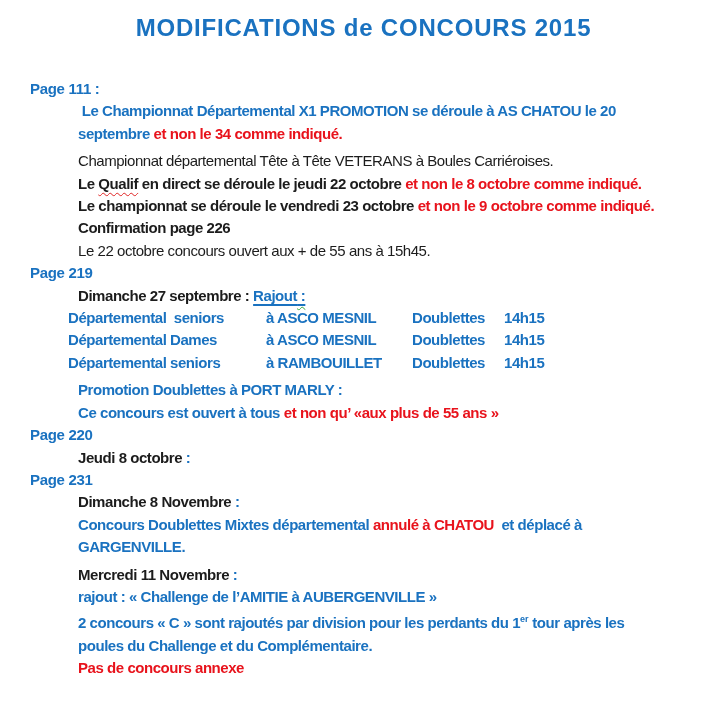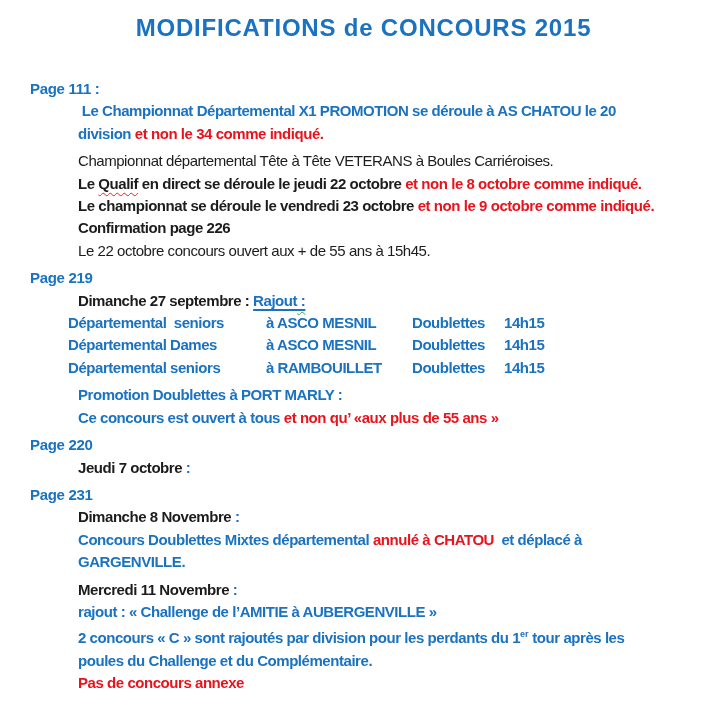--- a/index.html
+++ b/index.html
@@ -22,21 +22,20 @@
     letter-spacing: 0.8px;
     color: #1a72c0;
     line-height: 30px;
     margin: 0;
   }
   .content { margin-top: 35px; }
 
   .page-header {
     font-size: 15px;
     line-height: 22.4px;
-    margin-top: 5px;
     letter-spacing: -0.3px;
     white-space: pre;
   }
   .para {
     margin-left: 48px;
     margin-top: 5px;
   }
   .table {
     margin-left: 38px;
     margin-top: 0;
@@ -91,21 +90,21 @@
 </style>
 </head>
 <body>
 
 <div class="doc">
   <h1 class="title">MODIFICATIONS de CONCOURS 2015</h1>
   <div class="content" id="doc-content">
       <div class="page-header"><span class="c-blue b">Page 111 :</span></div>
       <div class="para">
         <div class="line"><span class="c-blue b"> Le Championnat Départemental X1 PROMOTION se déroule à AS CHATOU le 20</span></div>
-        <div class="line"><span class="c-blue b">division </span><span class="c-red b">et non le 34 comme indiqué.</span></div>
+        <div class="line"><span class="c-blue b">septembre </span><span class="c-red b">et non le 34 comme indiqué.</span></div>
       </div>
       <div class="para">
         <div class="line"><span class="c-black">Championnat départemental Tête à Tête VETERANS à Boules Carriéroises.</span></div>
         <div class="line"><span class="c-black b">Le </span><span class="c-black b sq-red">Qualif</span><span class="c-black b"> en direct se déroule le jeudi 22 octobre </span><span class="c-red b">et non le 8 octobre comme indiqué.</span></div>
         <div class="line"><span class="c-black b">Le championnat se déroule le vendredi 23 octobre </span><span class="c-red b">et non le 9 octobre comme indiqué.</span></div>
         <div class="line"><span class="c-black b">Confirmation page 226</span></div>
         <div class="line"><span class="c-black">Le 22 octobre concours ouvert aux + de 55 ans à 15h45.</span></div>
       </div>
       <div class="page-header"><span class="c-blue b">Page 219</span></div>
       <div class="para">
@@ -130,21 +129,21 @@
           <span class="cell c-blue b">Doublettes</span>
           <span class="cell c-blue b">14h15</span>
         </div>
       </div>
       <div class="para">
         <div class="line"><span class="c-blue b">Promotion Doublettes à PORT MARLY :</span></div>
         <div class="line"><span class="c-blue b">Ce concours est ouvert à tous </span><span class="c-red b">et non qu’ «aux plus de 55 ans »</span></div>
       </div>
       <div class="page-header"><span class="c-blue b">Page 220</span></div>
       <div class="para">
-        <div class="line"><span class="c-black b">Jeudi 7 octobre </span><span class="c-blue b">:</span></div>
+        <div class="line"><span class="c-black b">Jeudi 8 octobre </span><span class="c-blue b">:</span></div>
       </div>
       <div class="page-header"><span class="c-blue b">Page 231</span></div>
       <div class="para">
         <div class="line"><span class="c-black b">Dimanche 8 Novembre </span><span class="c-blue b">:</span></div>
         <div class="line"><span class="c-blue b">Concours Doublettes Mixtes départemental </span><span class="c-red b">annulé à CHATOU</span><span class="c-blue b">  et déplacé à</span></div>
         <div class="line"><span class="c-blue b">GARGENVILLE.</span></div>
       </div>
       <div class="para">
         <div class="line"><span class="c-black b">Mercredi 11 Novembre </span><span class="c-blue b">:</span></div>
         <div class="line"><span class="c-blue b">rajout : « Challenge de l’AMITIE à AUBERGENVILLE »</span></div>

